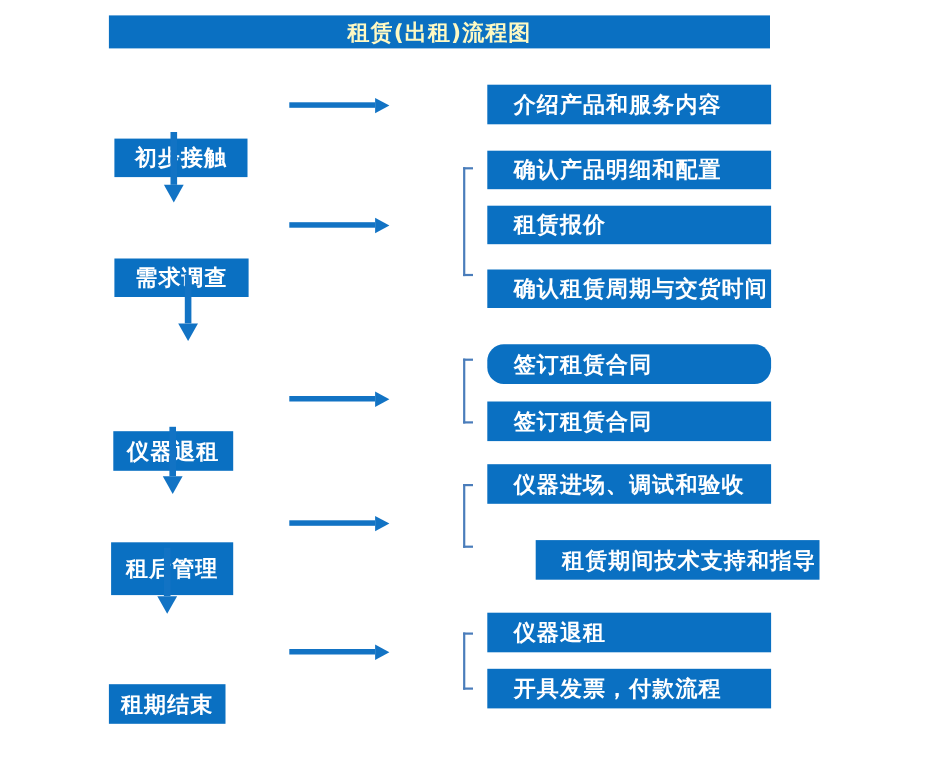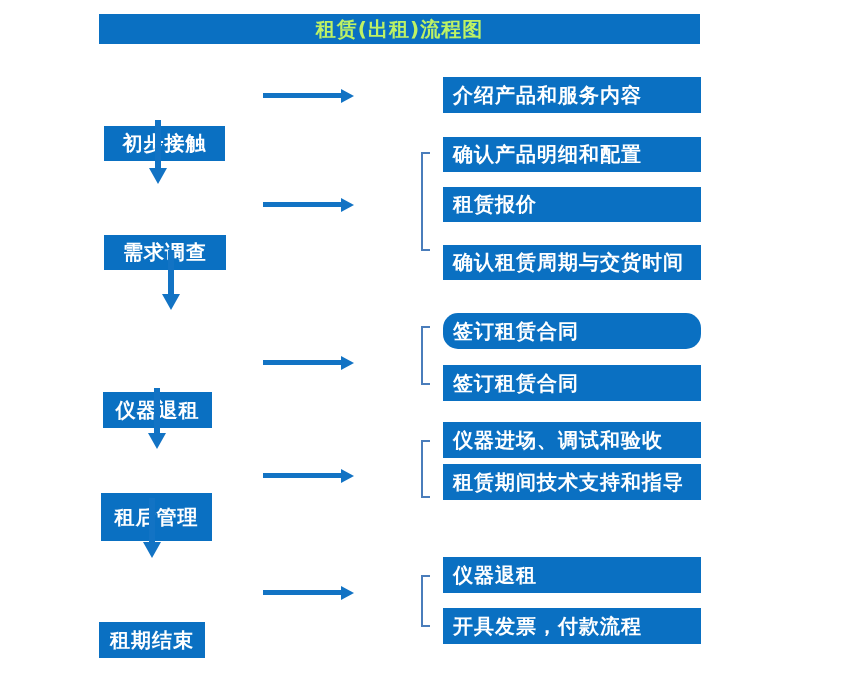--- a/index.html
+++ b/index.html
@@ -13,21 +13,21 @@
     width: 844px;
     height: 688px;
     background: #ffffff;
     overflow: hidden;
   }
   .title-bar {
     position: absolute;
     left: 99px; top: 14px;
     width: 601px; height: 30px;
     background: var(--primary-blue, #0a70c2);
-    color: #bef264;
+    color: #fef9c3;
     font-weight: bold;
     font-size: 20px;
     display: flex;
     align-items: center;
     justify-content: center;
     letter-spacing: 1px;
   }
   .stage-box {
     position: absolute;
     background: var(--primary-blue, #0a70c2);
@@ -45,21 +45,21 @@
     position: absolute;
     left: 443px;
     width: 258px;
     height: 36px;
     background: var(--primary-blue, #0a70c2);
     color: #ffffff;
     font-weight: bold;
     font-size: 20px;
     display: flex;
     align-items: center;
-    padding-left: 10px;
+    padding-left: 24px;
     box-sizing: border-box;
     letter-spacing: 1px;
     white-space: nowrap;
   }
   .varrow-line {
     position: absolute;
     width: 6px;
     background: var(--arrow-blue, #1273c4);
   }
   .varrow-head {
@@ -150,18 +150,18 @@
   <div class="detail-box" style="top:77px;">介绍产品和服务内容</div>
 
   <div class="detail-box" style="top:137px; height:35px;">确认产品明细和配置</div>
   <div class="detail-box" style="top:187px; height:35px;">租赁报价</div>
   <div class="detail-box" style="top:245px; height:35px;">确认租赁周期与交货时间</div>
 
   <div class="detail-box" style="top:313px;border-radius:15px;">签订租赁合同</div>
   <div class="detail-box" style="top:365px;">签订租赁合同</div>
 
   <div class="detail-box" style="top:422px;">仪器进场、调试和验收</div>
-  <div class="detail-box" style="top:464px;">租赁期间技术支持和指导</div>
+  <div class="detail-box" style="top:491px;margin-left:44px;">租赁期间技术支持和指导</div>
 
   <div class="detail-box" style="top:557px;">仪器退租</div>
   <div class="detail-box" style="top:608px;">开具发票，付款流程</div>
 
 </div>
 
 </body></html>

